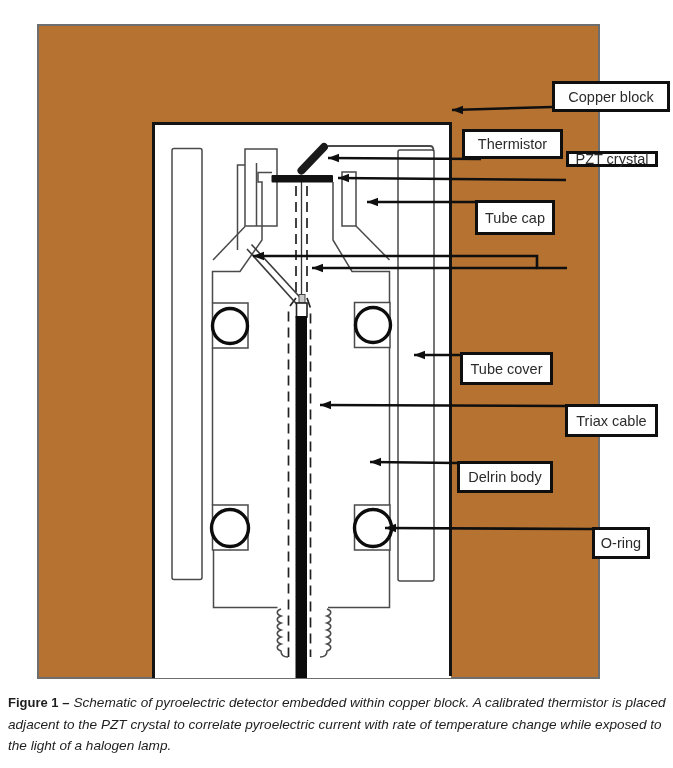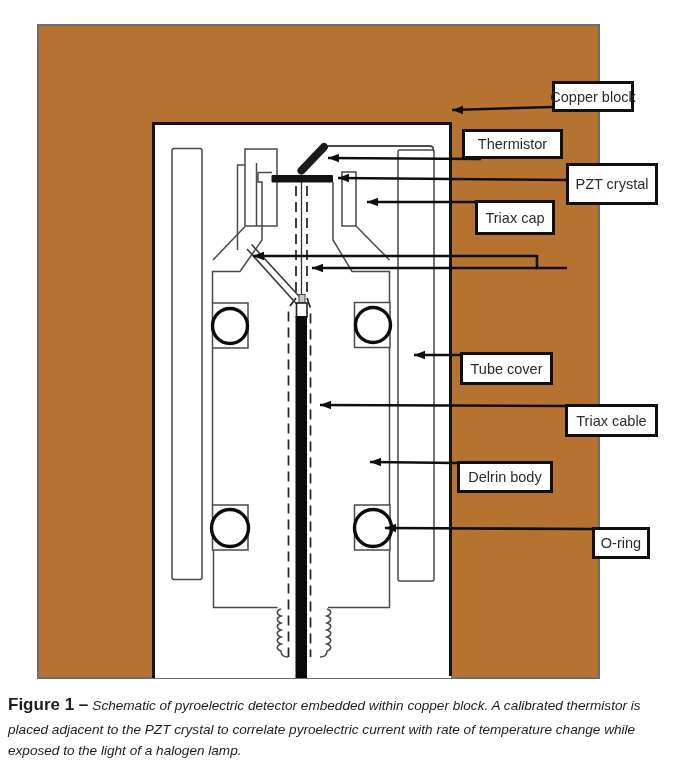--- a/index.html
+++ b/index.html
@@ -11,21 +11,21 @@
   #labels{position:absolute;left:0;top:0;width:673px;height:768px;pointer-events:none;}
   .calloutbox{
     position:absolute;box-sizing:border-box;background:#ffffff;border:3px solid #0f0f0f;
     display:flex;align-items:center;justify-content:center;
     font-size:14.5px;color:#2b2b2b;white-space:nowrap;
   }
   .caption{
     position:absolute;left:8px;top:692px;width:659px;margin:0;
     font-style:italic;font-size:13.6px;line-height:1.58;color:#1e1e1e;
   }
-  .cap-prefix{font-style:normal;font-weight:bold;font-size:17px;margin-right:4px;}
+  .cap-prefix{font-style:normal;font-weight:bold;font-size:13px;margin-right:4px;}
 </style>
 </head>
 <body>
 
 <div class="stage">
 
   <svg width="673" height="768" viewBox="0 0 673 768">
 
     <rect x="38" y="25" width="561" height="653" stroke="#6e6e6e" stroke-width="2" fill="#b57231"></rect>
 
@@ -94,24 +94,24 @@
         <polyline points="565,406 320,405" fill="none" stroke="#0f0f0f" stroke-width="2.6"></polyline>
         <polygon points="320,405 331,400.7 331,409.3" fill="#0f0f0f"></polygon>
         <polyline points="457,463 370,462" fill="none" stroke="#0f0f0f" stroke-width="2.6"></polyline>
         <polygon points="370,462 381,457.7 381,466.3" fill="#0f0f0f"></polygon>
         <polyline points="592,529 385,528" fill="none" stroke="#0f0f0f" stroke-width="2.6"></polyline>
         <polygon points="385,528 396,523.7 396,532.3" fill="#0f0f0f"></polygon>
       </g>
   </svg>
 
   <div id="labels">
-      <div class="calloutbox" style="left: 552px; top: 81px; width: 82px; height: 31px;">Copper block</div>
+      <div class="calloutbox" style="left: 552px; top: 81px; width: 118px; height: 31px;">Copper block</div>
       <div class="calloutbox" style="left: 462px; top: 129px; width: 101px; height: 30px;">Thermistor</div>
-      <div class="calloutbox" style="left: 566px; top: 151px; width: 92px; height: 42px; margin-top: 12px;">PZT crystal</div>
-      <div class="calloutbox" style="left: 475px; top: 200px; width: 80px; height: 35px;">Triax cap</div>
+      <div class="calloutbox" style="left: 566px; top: 151px; width: 92px; height: 16px;">PZT crystal</div>
+      <div class="calloutbox" style="left: 475px; top: 200px; width: 80px; height: 35px;">Tube cap</div>
       <div class="calloutbox" style="left: 565px; top: 404px; width: 93px; height: 33px;">Triax cable</div>
       <div class="calloutbox" style="left: 460px; top: 352px; width: 93px; height: 33px;">Tube cover</div>
       <div class="calloutbox" style="left: 457px; top: 461px; width: 96px; height: 32px; text-align: center;">Delrin body</div>
       <div class="calloutbox" style="left: 592px; top: 527px; width: 58px; height: 32px;">O-ring</div>
     </div>
 
   <p class="caption">
     <span class="cap-prefix">Figure 1 –</span><span class="cap-body">Schematic of pyroelectric detector embedded within copper block. A calibrated thermistor is placed adjacent to the PZT crystal to correlate pyroelectric current with rate of temperature change while exposed to the light of a halogen lamp.</span>
   </p>
 </div>

